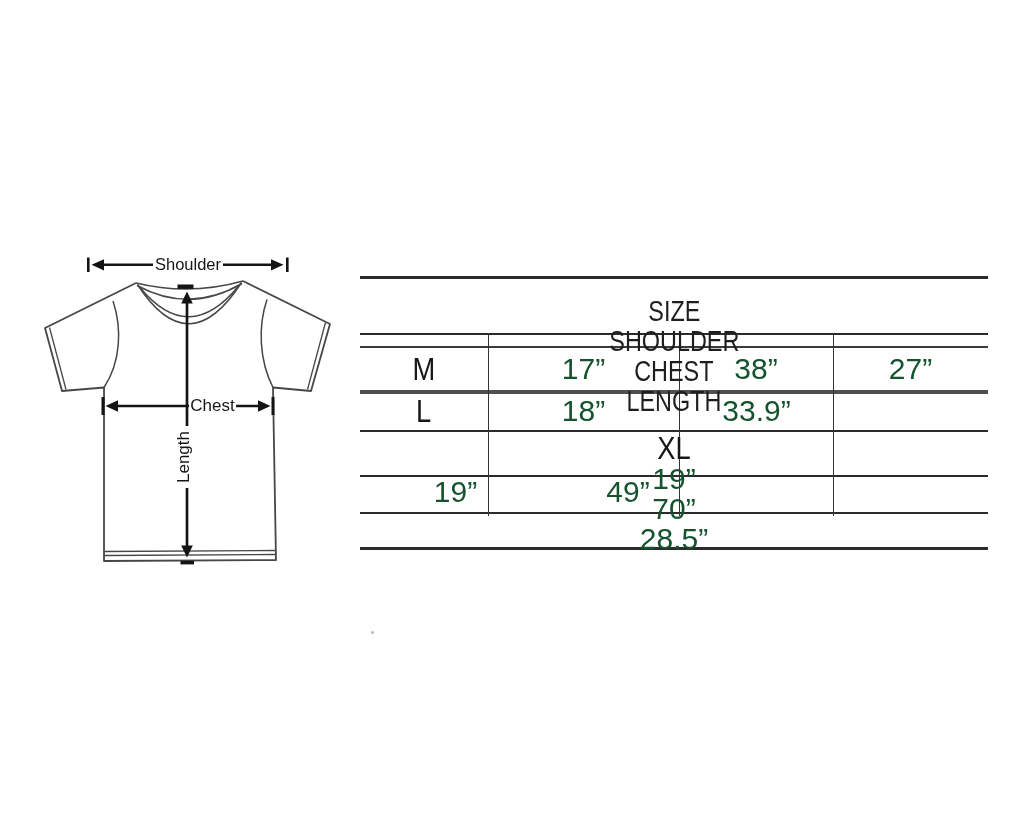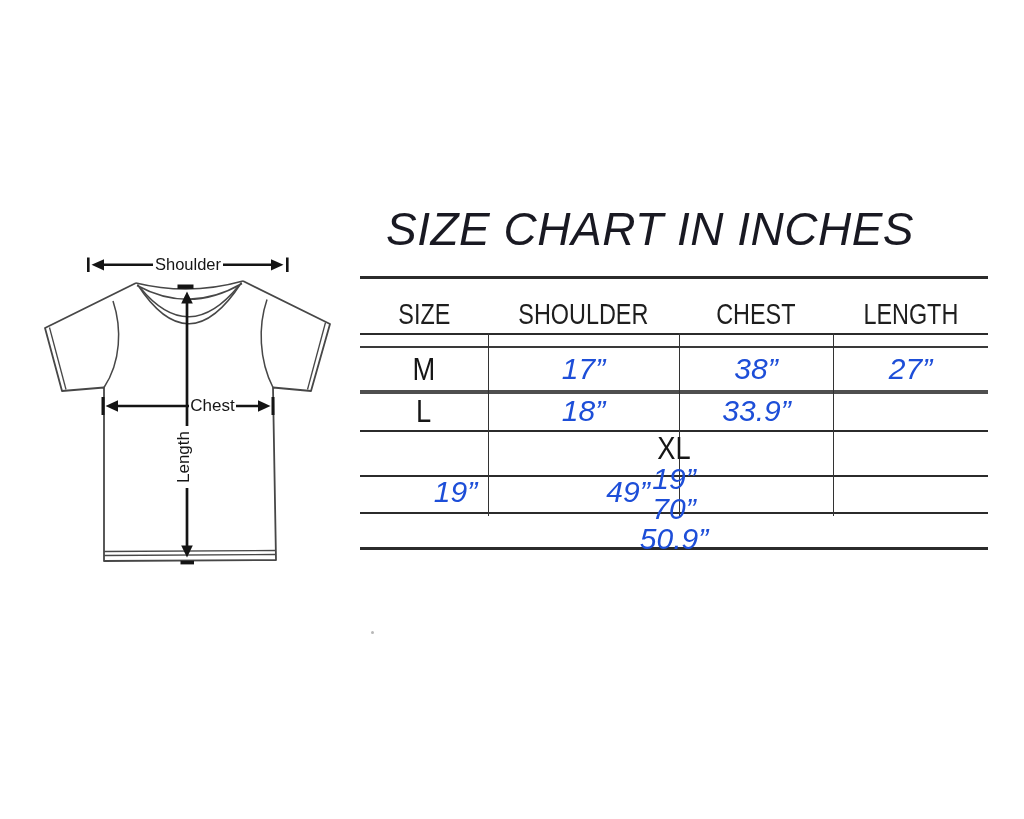--- a/index.html
+++ b/index.html
@@ -12,24 +12,24 @@
     font-size:46px;font-style:italic;font-weight:normal;letter-spacing:.5px;
     color:#191922;white-space:nowrap;
   }
   
   .hline{position:absolute;left:360px;width:628px;background:#2b2b2b;}
   .vline{position:absolute;width:1.8px;top:333px;height:183px;background:#333333;}
   
   .trow{position:absolute;left:360px;width:628px;display:flex;align-items:center;}
   .tcell{text-align:center;line-height:1;}
   .c0{width:128px;} .c1{width:191px;} .c2{width:154px;} .c3{width:155px;}
-  .hdr-row{top:296px;height:36px;}
+  .hdr-row{top:296px;height:36px;flex-direction:column;}
   .hdr{display:inline-block;font-size:30px;letter-spacing:0;transform:scaleX(.78);white-space:nowrap;color:#1e1e1e;}
   .szl{display:inline-block;font-size:31px;transform:scaleX(.88);color:#161616;}
-  .val{display:inline-block;font-size:30px;font-style:italic;color:#1d4ed8;}
+  .val{display:inline-block;font-size:30px;color:#14532d;}
   .row-m{top:349px;height:40px;}
   .row-l{top:391px;height:40px;}
   .row-xl{top:433px;height:40px;flex-direction:column;}
   .row-2xl{top:472px;height:40px;}
   
   .dlabel{
     position:absolute;background:#ffffff;color:#161616;text-align:center;
     font-size:17px;white-space:nowrap;
   }
   .lbl-shoulder{left:153px;top:255px;width:70px;height:19px;line-height:19px;font-size:16.5px;}
@@ -87,21 +87,20 @@
       <line x1="187" y1="298" x2="187" y2="551" stroke-width="2.7"></line>
       <polygon points="187,291.5 181.2,303.5 192.8,303.5" stroke="none"></polygon>
       <polygon points="187,557.5 181.2,545.5 192.8,545.5" stroke="none"></polygon>
     </g>
   </svg>
 
   <span class="dlabel lbl-shoulder">Shoulder</span>
   <span class="dlabel lbl-chest">Chest</span>
   <span class="dlabel lbl-length">Length</span>
 
-  <div class="title">SIZE CHART IN INCHES</div>
 
   <div class="hline" style="top:275.5px;height:3px;"></div>
   <div class="hline" style="top:332.5px;height:2.4px;"></div>
   <div class="hline" style="top:346px;height:1.6px;background:#3a3a3a;"></div>
   <div class="hline" style="top:390px;height:4px;background:#4f4f4f;"></div>
   <div class="hline" style="top:429.5px;height:2px;"></div>
   <div class="hline" style="top:474.5px;height:2.2px;"></div>
   <div class="hline" style="top:512px;height:1.8px;"></div>
   <div class="hline" style="top:546.5px;height:3.2px;"></div>
 
@@ -124,21 +123,21 @@
   </div>
   <div class="trow row-l">
     <div class="tcell c0"><span class="szl">L</span></div>
     <div class="tcell c1"><span class="val">18”</span></div>
     <div class="tcell c3"><span class="val">33.9”</span></div>
   </div>
   <div class="trow row-xl">
     <div class="tcell c0"><span class="szl">XL</span></div>
     <div class="tcell c1"><span class="val">19”</span></div>
     <div class="tcell c2"><span class="val">70”</span></div>
-    <div class="tcell c3"><span class="val">50.9”</span></div>
+    <div class="tcell c3"><span class="val">28.5”</span></div>
   </div>
   <div class="trow row-2xl">
     <div class="tcell c1"><span class="val">19”</span></div>
     <div class="tcell c2"><span class="val">49”</span></div>
   </div>
 
   <div class="speck"></div>
 </div>
 
 </body></html>

